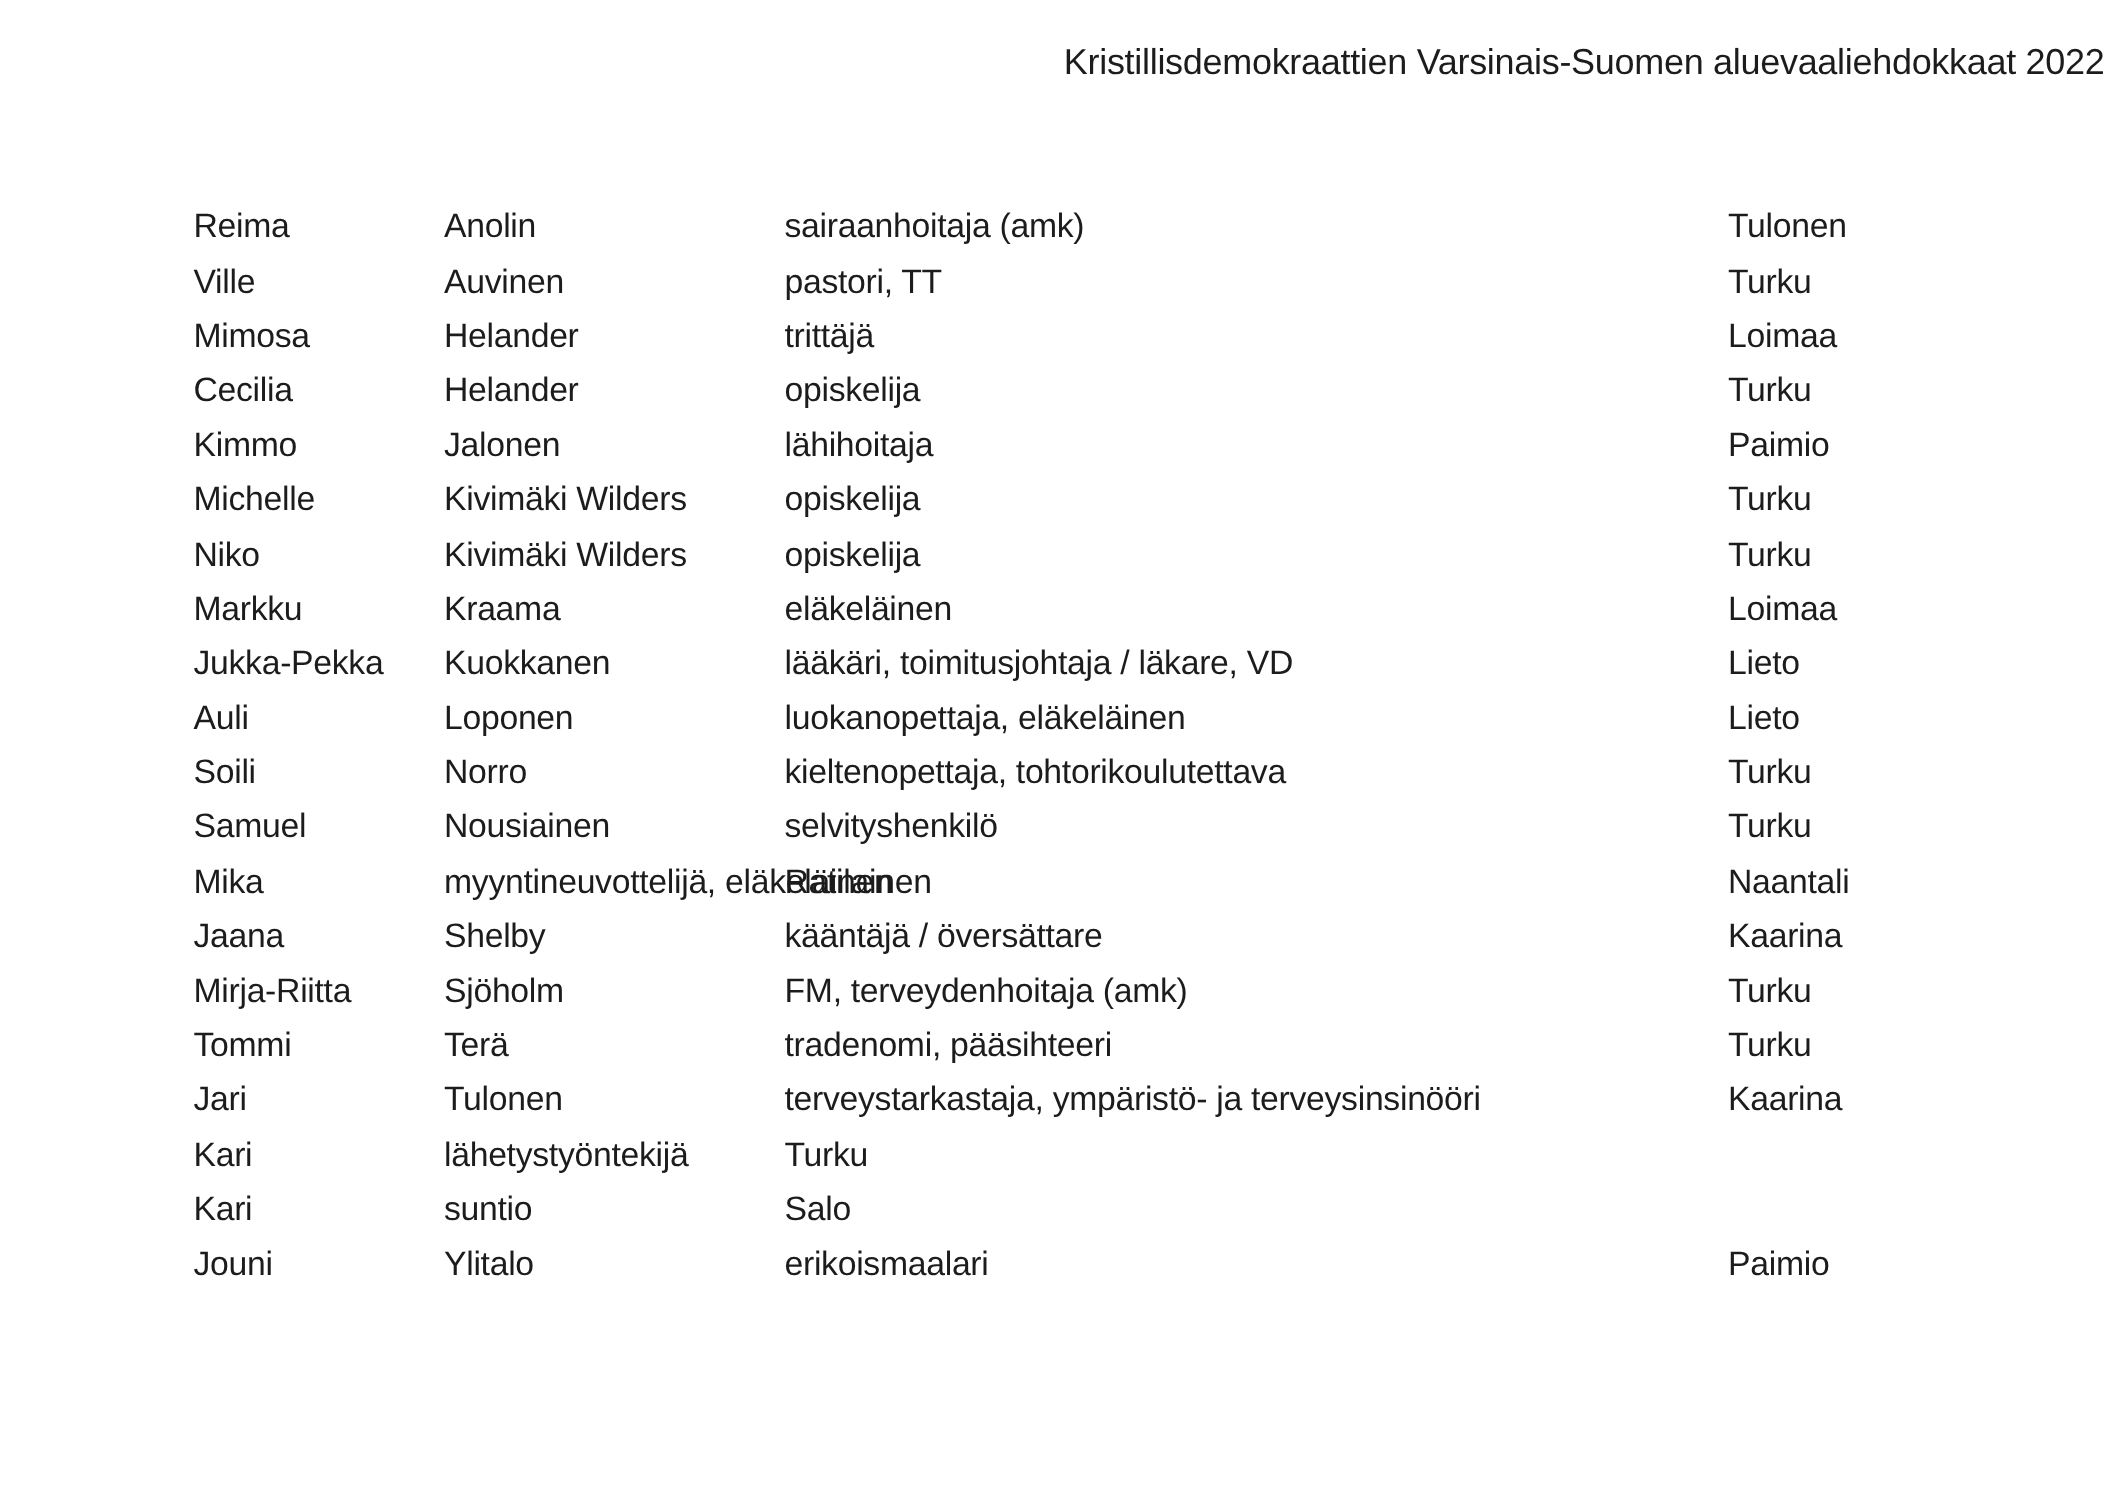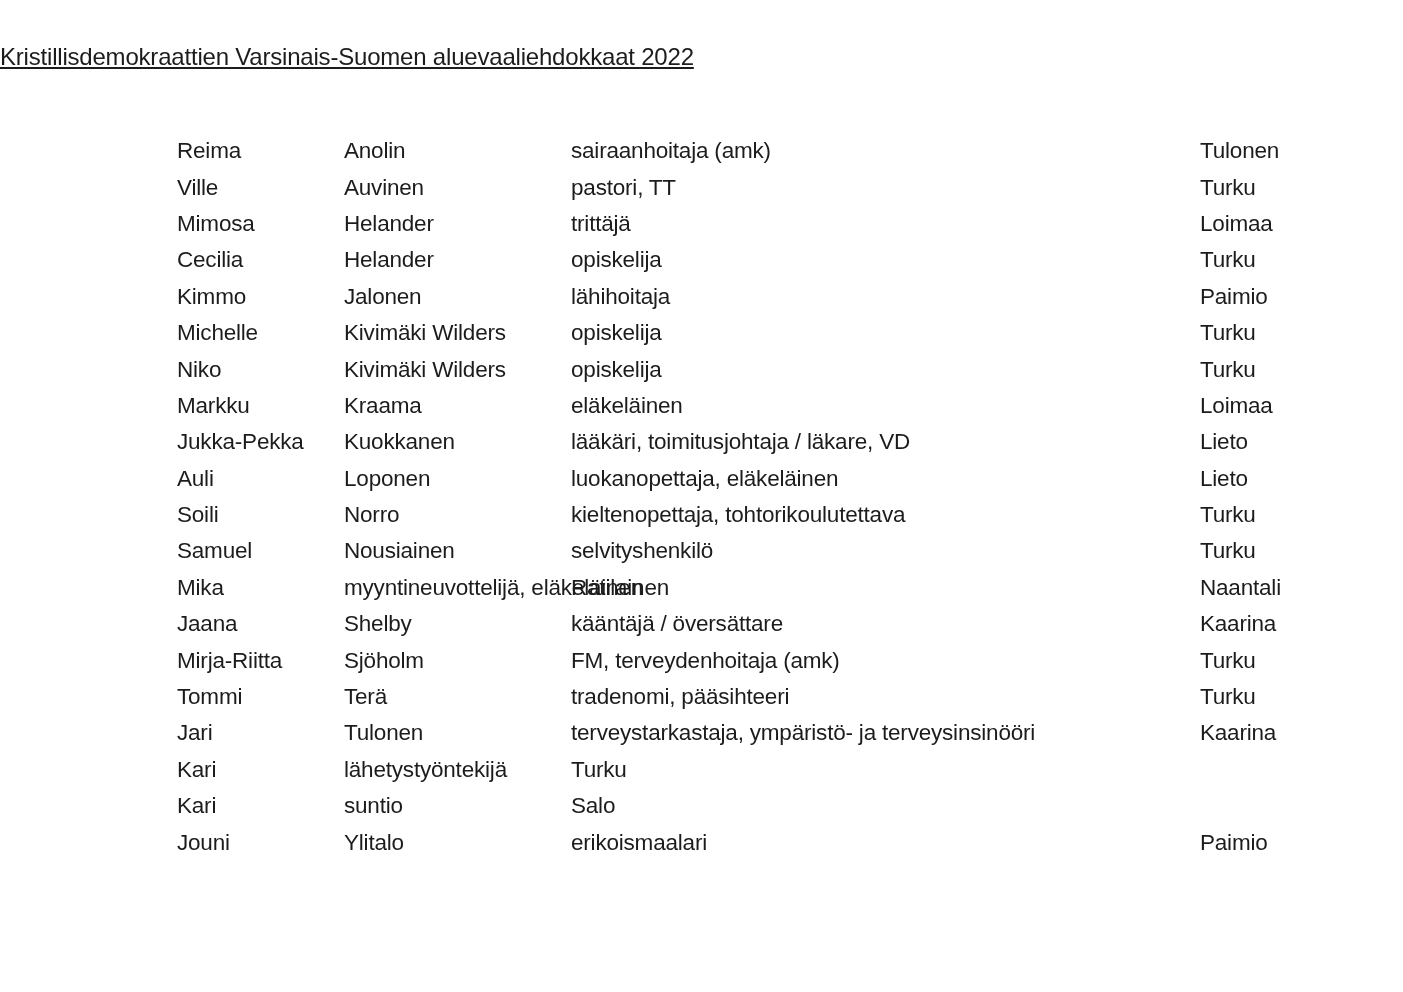--- a/index.html
+++ b/index.html
@@ -15,36 +15,34 @@
     font-family: "Liberation Sans", sans-serif;
     color: #1c1c1c;
   }
   .page {
     position: absolute;
     inset: 0;
     background: #ffffff;
   }
   .doc-title {
     position: absolute;
-    top: 42px;
+    top: 27px;
     left: 0;
     width: 100%;
-    text-align: left;
+    text-align: right;
     font-size: 24px;
     line-height: 30px;
     letter-spacing: -0.2px;
     white-space: nowrap;
-    text-decoration: underline;
   }
   .candidate-table {
     position: absolute;
     top: 133px;
     left: 129px;
     right: 40px;
-    margin-left: 48px;
   }
   .candidate-row {
     display: grid;
     grid-template-columns: 167px 227px 629px auto;
     height: 36.4px;
     align-items: center;
     font-size: 22.5px;
     letter-spacing: -0.2px;
     white-space: nowrap;
   }

